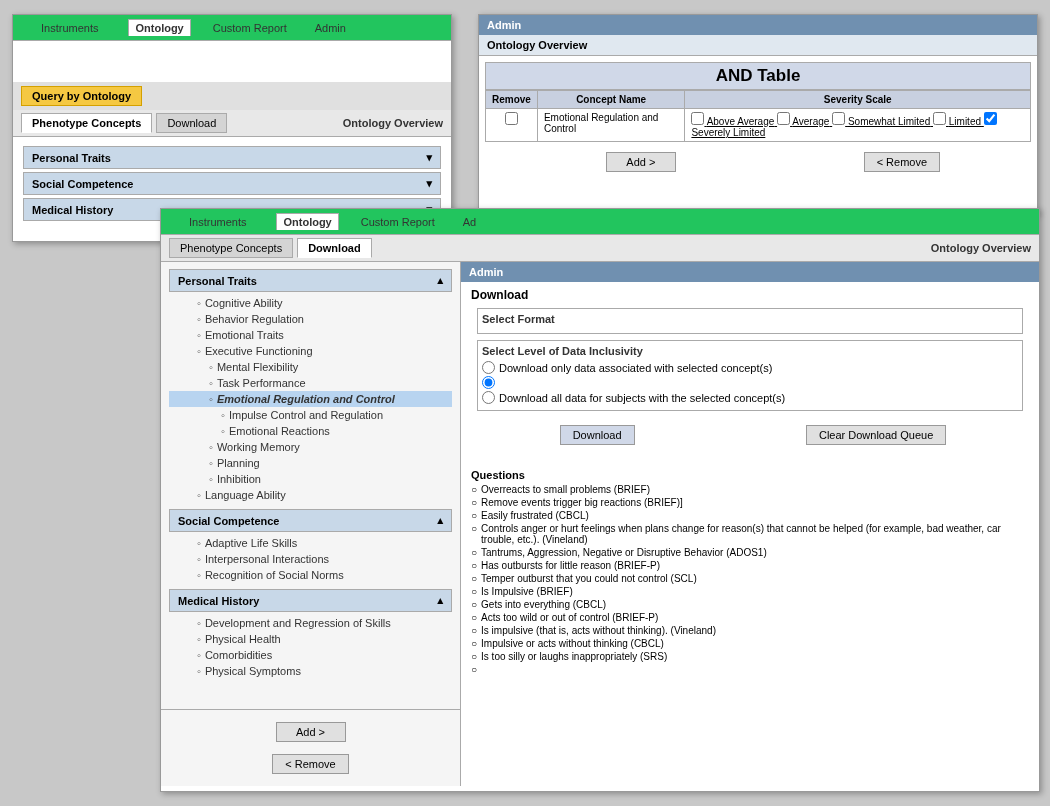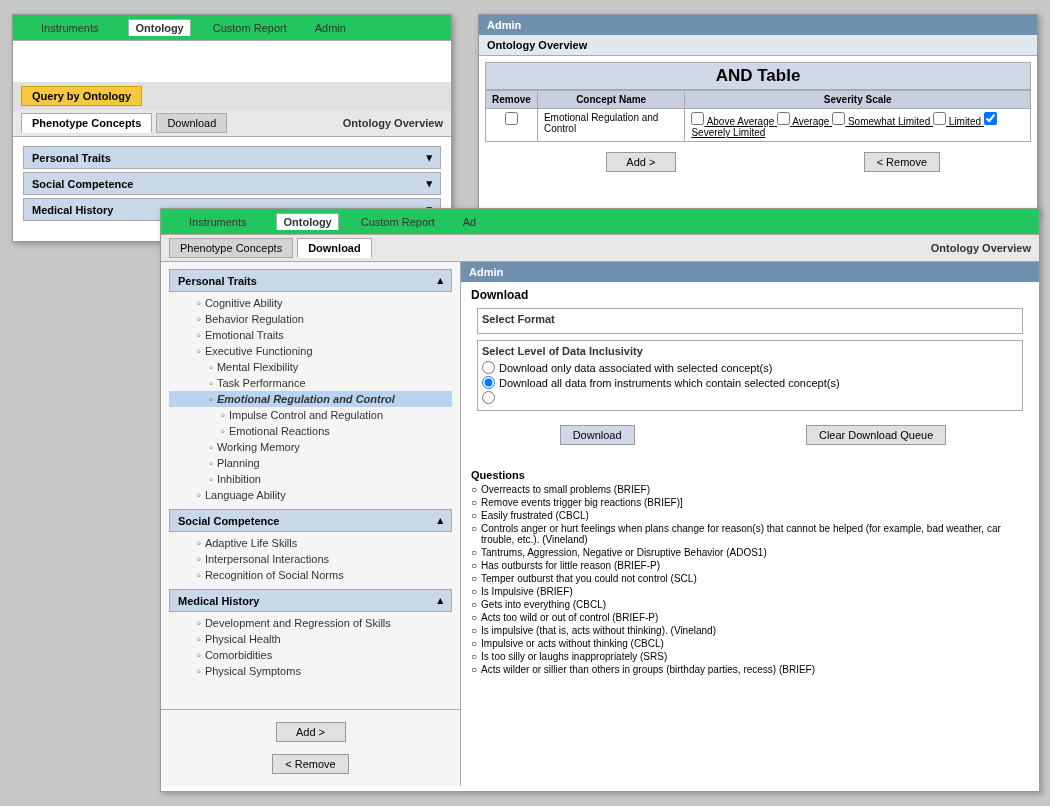--- a/index.html
+++ b/index.html
@@ -423,24 +423,24 @@
         </div>
 
         <div class="download-section">
           <div class="download-section-title">Select Level of Data Inclusivity</div>
           <div class="radio-row">
             <input type="radio" name="level" style="">
             <span>Download only data associated with selected concept(s)</span>
           </div>
           <div class="radio-row">
             <input type="radio" name="level" checked="" style="">
-            <span>Download all data from instruments which contain selected concept(s)</span>
           </div>
           <div class="radio-row">
             <input type="radio" name="level" style="">
+            <span>Download all data for subjects with the selected concept(s)</span>
           </div>
         </div>
 
         <div style="display:flex; gap:6px; padding: 4px 0 8px 6px;">
           <button class="btn btn-primary">Download</button>
           <button class="btn">Clear Download Queue</button>
         </div>
 
         <div>
           <div class="questions-title">Questions</div>
@@ -491,19 +491,18 @@
           <div class="question-item">
               <span class="q-bullet">○</span>
               <span>Impulsive or acts without thinking (CBCL)</span>
             </div>
           <div class="question-item">
               <span class="q-bullet">○</span>
               <span>Is too silly or laughs inappropriately (SRS)</span>
             </div>
           <div class="question-item">
               <span class="q-bullet">○</span>
-              <span>Acts wilder or sillier than others in groups (birthday parties, recess) (BRIEF)</span>
             </div>
         </div>
       </div>
     </div>
   </div>
 </div>
 
 </body></html>

